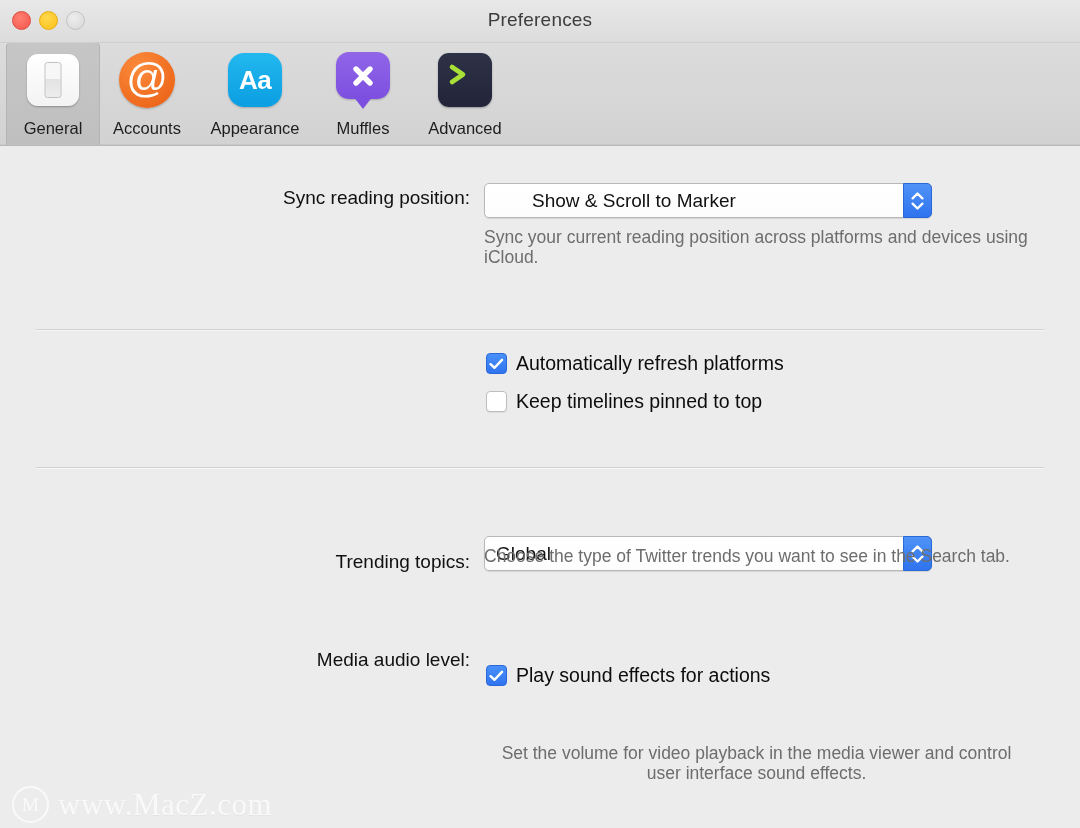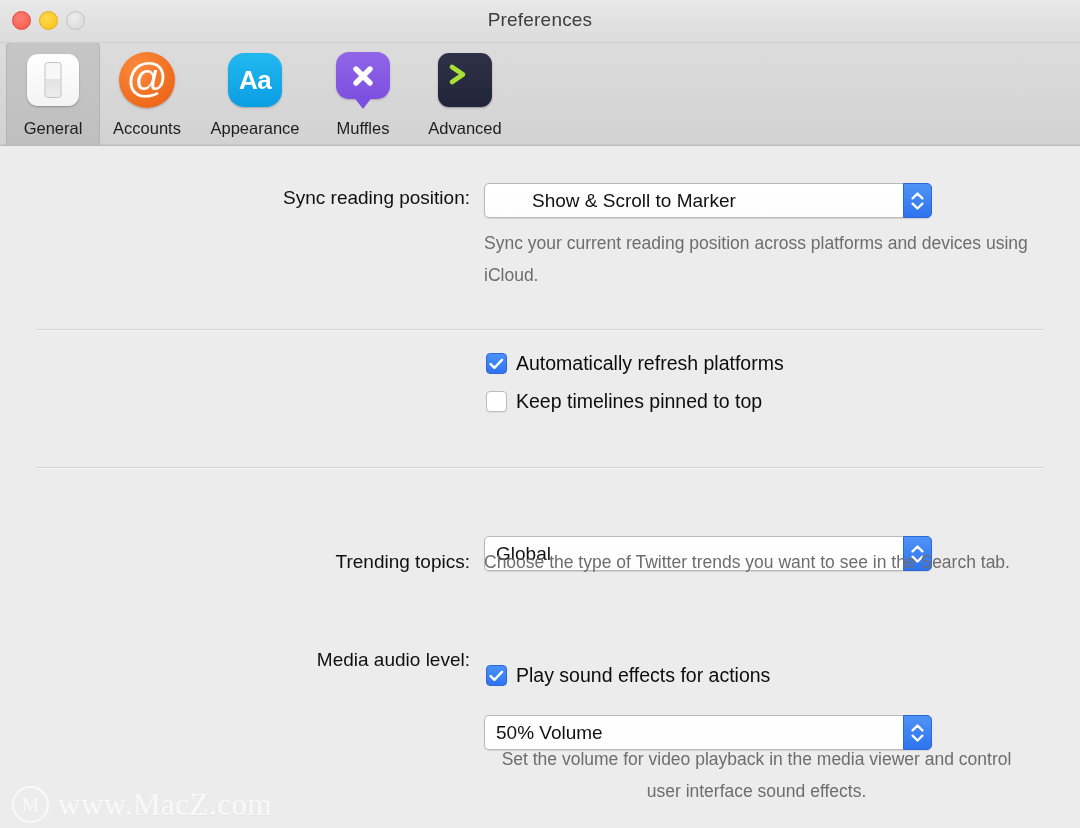--- a/index.html
+++ b/index.html
@@ -225,21 +225,21 @@
     display: flex;
     flex-direction: column;
     align-items: center;
     justify-content: center;
     gap: 2px;
   }
 
   .hint {
     position: absolute;
     font-size: 17.5px;
-    line-height: 32px;
+    line-height: 20px;
     color: #6d6d6d;
     width: 560px;
   }
 
   .check-row {
     position: absolute;
     display: flex;
     align-items: center;
     gap: 9px;
   }
@@ -415,31 +415,20 @@
         <svg width="13" height="8" viewBox="0 0 13 8">
           <path d="M1.6 1.6 L6.5 6.5 L11.4 1.6" stroke="#ffffff" stroke-width="2.3" fill="none" stroke-linecap="round" stroke-linejoin="round"></path>
         </svg>
       </div>
     </div>
     <div class="hint" style="left:484px; top:400px;">Choose the type of Twitter trends you want to see in the Search tab.</div>
 
     <div class="row" style="left:200px; top:503px; width:270px; justify-content:flex-end;">
       <div class="field-label">Media audio level:</div>
     </div>
-    <div class="popup" style="left:484px; top:499px; width:448px;">
-      <div class="popup-value">50% Volume</div>
-      <div class="stepper">
-        <svg width="13" height="8" viewBox="0 0 13 8">
-          <path d="M1.6 6.4 L6.5 1.5 L11.4 6.4" stroke="#ffffff" stroke-width="2.3" fill="none" stroke-linecap="round" stroke-linejoin="round"></path>
-        </svg>
-        <svg width="13" height="8" viewBox="0 0 13 8">
-          <path d="M1.6 1.6 L6.5 6.5 L11.4 1.6" stroke="#ffffff" stroke-width="2.3" fill="none" stroke-linecap="round" stroke-linejoin="round"></path>
-        </svg>
-      </div>
-    </div>
 
     <div class="check-row" style="left:486px; top:518px;">
       <div class="checkbox on">
         <svg width="15" height="12" viewBox="0 0 15 12">
           <path d="M1.6 6.2 L5.4 9.8 L13 1.8" stroke="#ffffff" stroke-width="2.4" fill="none" stroke-linecap="round" stroke-linejoin="round"></path>
         </svg>
       </div>
       <div class="check-label">Play sound effects for actions</div>
     </div>
 

